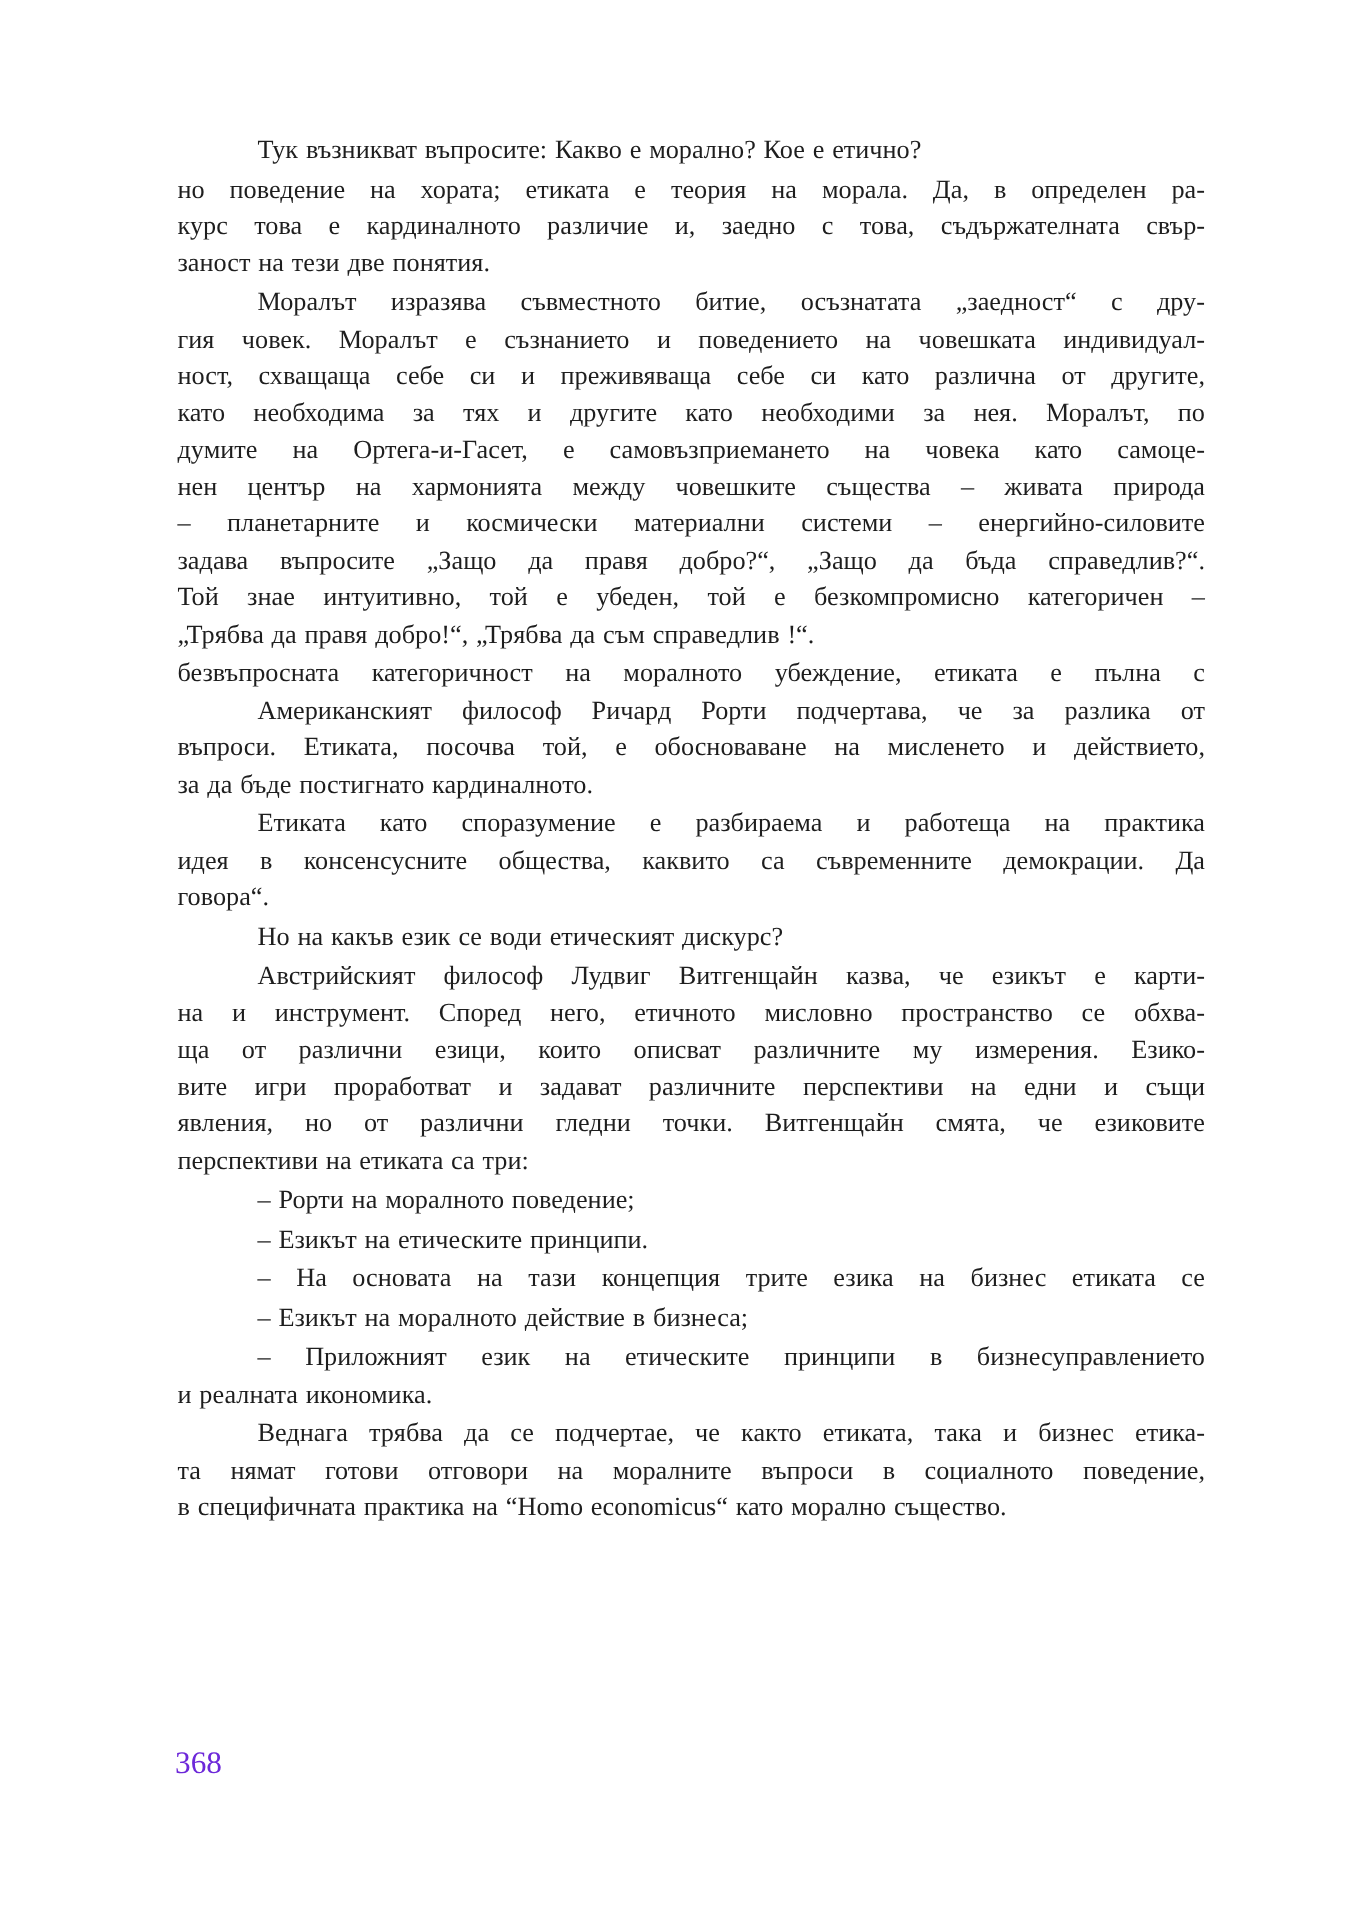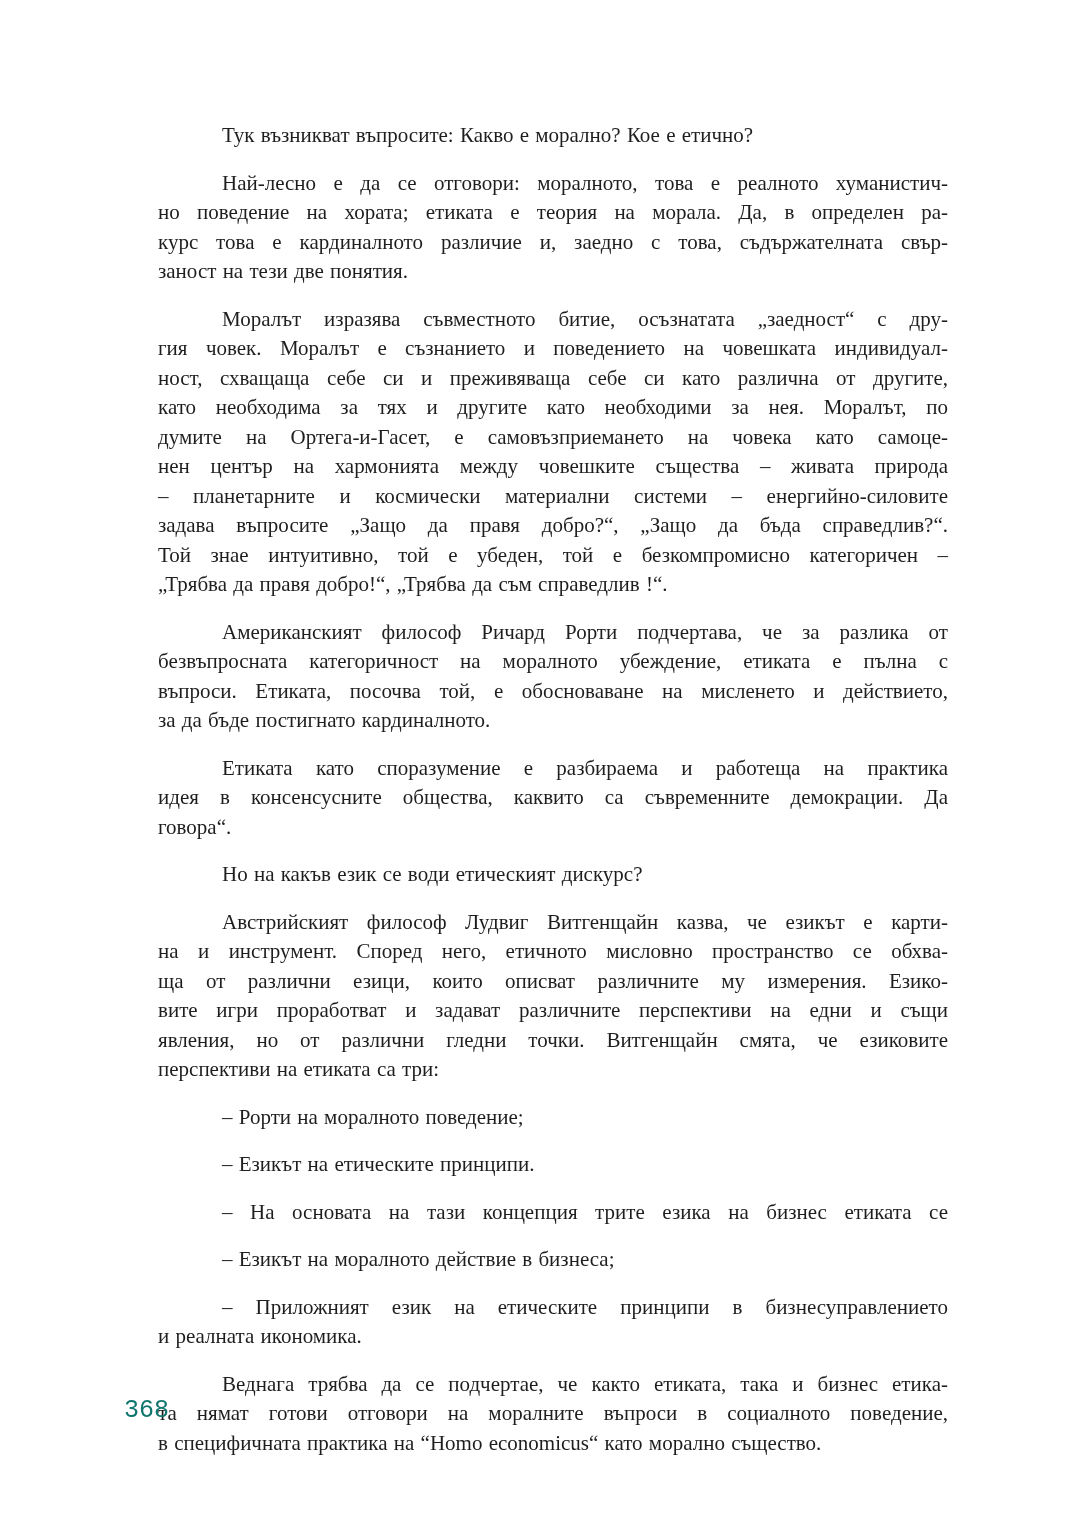--- a/index.html
+++ b/index.html
@@ -20,75 +20,73 @@
     inset: 0;
     background: #ffffff;
   }
   .text-block {
     position: absolute;
     left: 140px;
     top: 103px;
     width: 826px;
   }
   .paragraph {
-    margin: 18px;
+    margin: 2px;
     padding: 0;
   }
   .line {
     font-size: 21px;
     line-height: 29.5px;
     text-align: justify;
     text-align-last: left;
     word-spacing: 1px;
   }
   .line.just {
     text-align-last: justify;
   }
   .line.first {
     text-indent: 64px;
   }
   .page-number {
     position: absolute;
-    left: 124px;
+    left: 140px;
     top: 1396px;
     font-size: 25px;
     line-height: 30px;
-    color: #0f766e;
-    font-family: Liberation Mono, monospace;
+    color: #6d28d9;
   }
 </style>
 </head>
 <body>
 
 <div class="page">
   <div class="text-block" id="text-block">
       <div class="paragraph">
         <div class="line first">Тук възникват въпросите: Какво е морално? Кое е етично?</div>
       </div>
       <div class="paragraph">
-        <div class="line first just">Най-лесно е да се отговори: моралното, това е реалното хуманистич-</div>
         <div class="line just">но поведение на хората; етиката е теория на морала. Да, в определен ра-</div>
         <div class="line just">курс това е кардиналното различие и, заедно с това, съдържателната свър-</div>
         <div class="line">заност на тези две понятия.</div>
       </div>
       <div class="paragraph">
         <div class="line first just">Моралът изразява съвместното битие, осъзнатата „заедност“ с дру-</div>
         <div class="line just">гия човек. Моралът е съзнанието и поведението на човешката индивидуал-</div>
         <div class="line just">ност, схващаща себе си и преживяваща себе си като различна от другите,</div>
         <div class="line just">като необходима за тях и другите като необходими за нея. Моралът, по</div>
         <div class="line just">думите на Ортега-и-Гасет, е самовъзприемането на човека като самоце-</div>
         <div class="line just">нен център на хармонията между човешките същества – живата природа</div>
         <div class="line just">– планетарните и космически материални системи – енергийно-силовите</div>
         <div class="line just">задава въпросите „Защо да правя добро?“, „Защо да бъда справедлив?“.</div>
         <div class="line just">Той знае интуитивно, той е убеден, той е безкомпромисно категоричен –</div>
         <div class="line">„Трябва да правя добро!“, „Трябва да съм справедлив !“.</div>
       </div>
       <div class="paragraph">
+        <div class="line just">безвъпросната категоричност на моралното убеждение, етиката е пълна с</div>
         <div class="line first just">Американският философ Ричард Рорти подчертава, че за разлика от</div>
-        <div class="line just">безвъпросната категоричност на моралното убеждение, етиката е пълна с</div>
         <div class="line just">въпроси. Етиката, посочва той, е обосноваване на мисленето и действието,</div>
         <div class="line">за да бъде постигнато кардиналното.</div>
       </div>
       <div class="paragraph">
         <div class="line first just">Етиката като споразумение е разбираема и работеща на практика</div>
         <div class="line just">идея в консенсусните общества, каквито са съвременните демокрации. Да</div>
         <div class="line">говора“.</div>
       </div>
       <div class="paragraph">
         <div class="line first">Но на какъв език се води етическият дискурс?</div>

